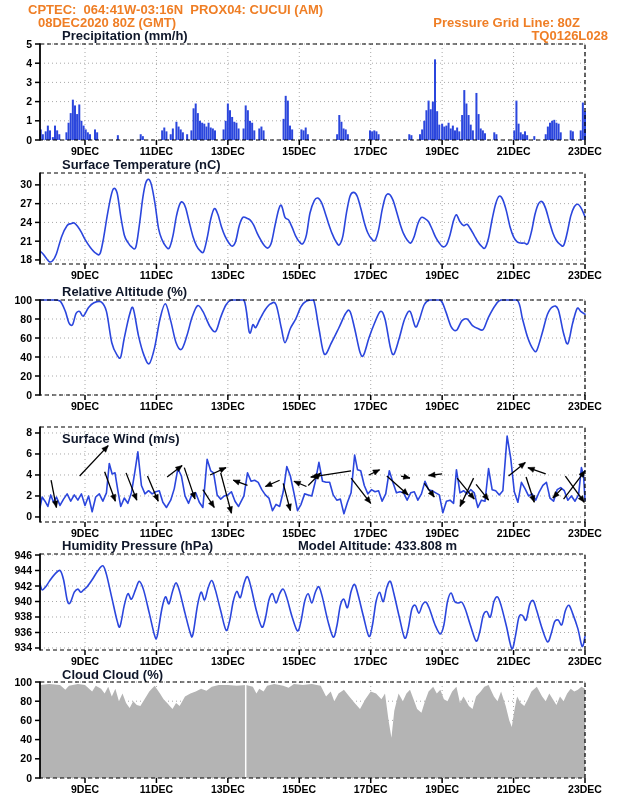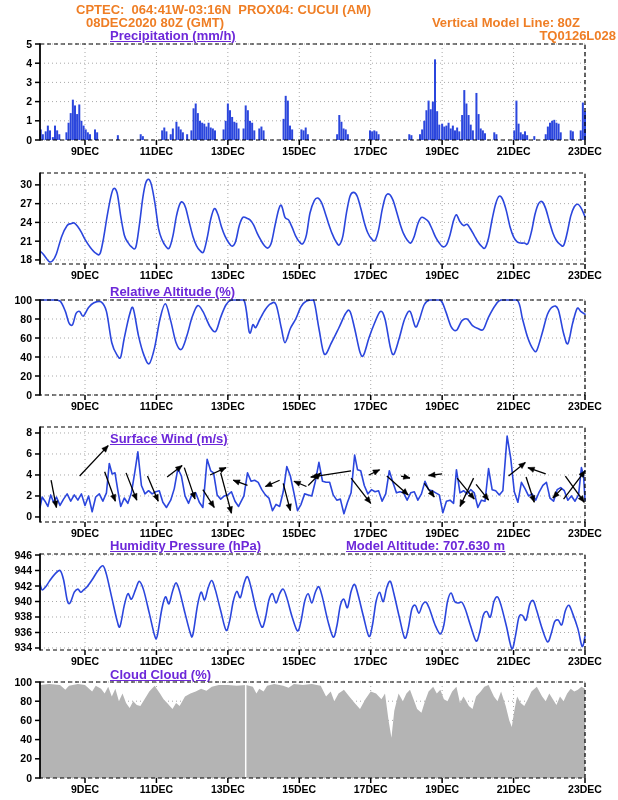--- a/index.html
+++ b/index.html
@@ -1,38 +1,39 @@
 <!DOCTYPE html>
 <html><head>
 <meta charset="utf-8">
 <style>
   html,body{margin:0;padding:0;background:#ffffff;}
   #page{position:relative;width:618px;height:800px;background:#fff;overflow:hidden;
         font-family:"Liberation Sans",sans-serif;}
-  .t{position:absolute;font:bold 13px "Liberation Sans",sans-serif;white-space:pre;line-height:13px;margin-left:48px;}
+  .t{position:absolute;font:bold 13px "Liberation Sans",sans-serif;white-space:pre;line-height:13px;}
   .orange{color:#ef7e25;}
-  .magenta{color:#6d28d9;text-decoration:underline;}
+  .magenta{color:#0f172a;}
   .r{text-align:right;}
   svg text.tick{font:bold 10.5px "Liberation Sans",sans-serif;fill:#000;}
   svg{position:absolute;left:0;top:0;}
 </style>
 </head>
 <body>
 
 <div id="page">
   <div class="t orange" style="left:28px;top:3px">CPTEC:  064:41W-03:16N  PROX04: CUCUI (AM)</div>
   <div class="t orange" style="left:38px;top:16px">08DEC2020 80Z (GMT)</div>
-  <div class="t orange r" style="right:38px;top:16px">Vertical Model Line: 80Z</div>
-  <div class="t orange r" style="right:2px;top:29px">TQ0126L028</div>
+  <div class="t orange r" style="right:38px;top:16px">Pressure Grid Line: 80Z</div>
+  <div class="t orange r" style="right:10px;top:29px">TQ0126L028</div>
 
   <div class="t magenta" style="left:62px;top:29px">Precipitation (mm/h)</div>
+  <div class="t magenta" style="left:62px;top:158px">Surface Temperature (nC)</div>
   <div class="t magenta" style="left:62px;top:285px">Relative Altitude (%)</div>
   <div class="t magenta" style="left:62px;top:432px">Surface Wind (m/s)</div>
   <div class="t magenta" style="left:62px;top:539px">Humidity Pressure (hPa)</div>
-  <div class="t magenta" style="left:298px;top:539px">Model Altitude: 707.630 m</div>
+  <div class="t magenta" style="left:298px;top:539px">Model Altitude: 433.808 m</div>
   <div class="t magenta" style="left:62px;top:668px">Cloud Cloud (%)</div>
 
   <svg id="plots" width="618" height="800" viewBox="0 0 618 800">
       <g>
         <line x1="40" x2="585" y1="140" y2="140" stroke="#a8a8a8" stroke-width="1" stroke-dasharray="1 3"></line>
         <line x1="40" x2="585" y1="120.8" y2="120.8" stroke="#a8a8a8" stroke-width="1" stroke-dasharray="1 3"></line>
         <line x1="40" x2="585" y1="101.6" y2="101.6" stroke="#a8a8a8" stroke-width="1" stroke-dasharray="1 3"></line>
         <line x1="40" x2="585" y1="82.4" y2="82.4" stroke="#a8a8a8" stroke-width="1" stroke-dasharray="1 3"></line>
         <line x1="40" x2="585" y1="63.2" y2="63.2" stroke="#a8a8a8" stroke-width="1" stroke-dasharray="1 3"></line>
         <line x1="40" x2="585" y1="44" y2="44" stroke="#a8a8a8" stroke-width="1" stroke-dasharray="1 3"></line>

